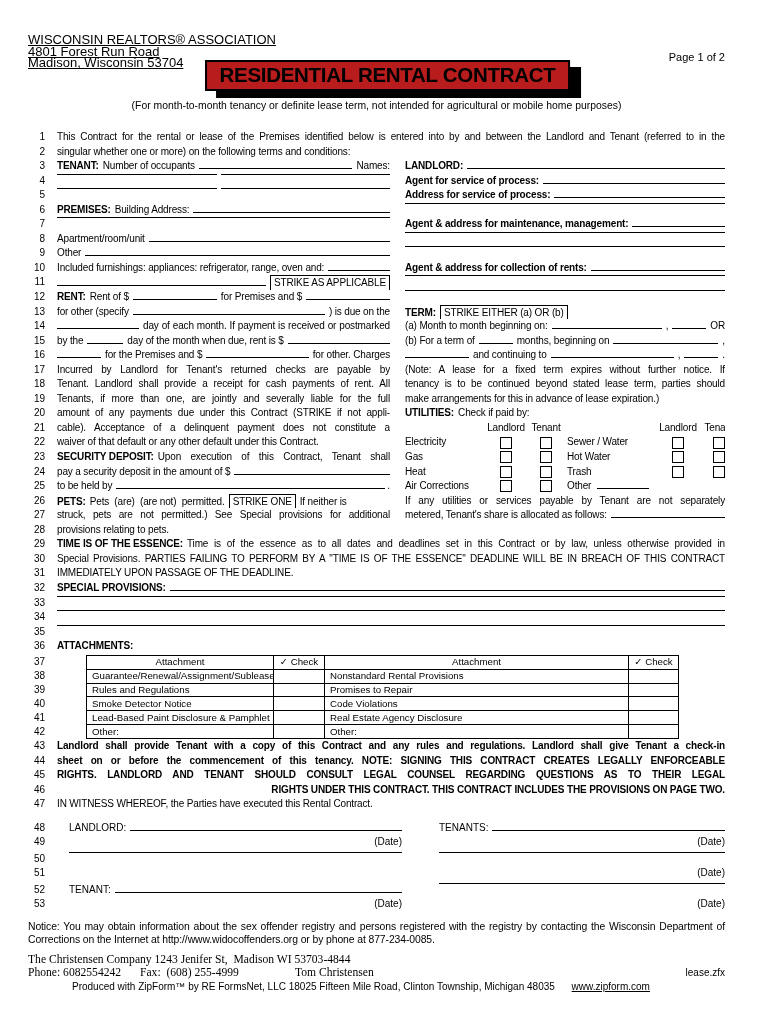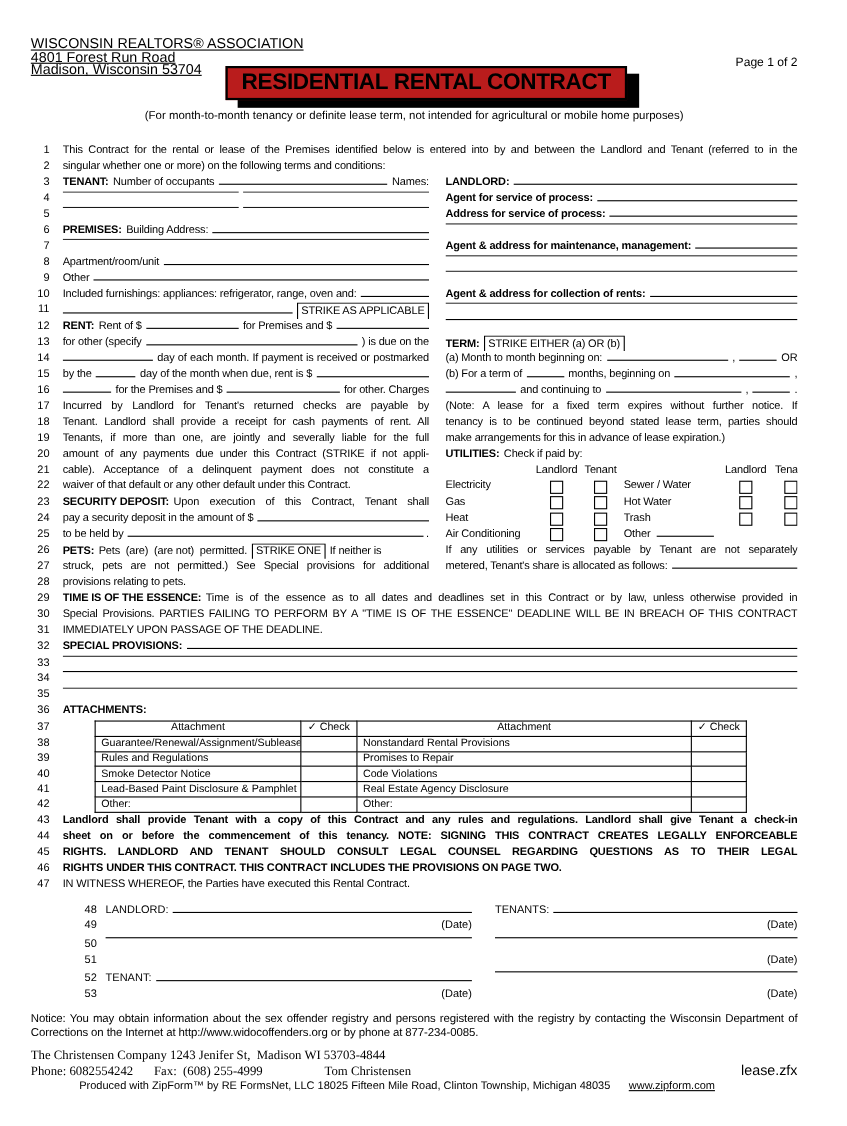--- a/index.html
+++ b/index.html
@@ -17,21 +17,21 @@
             box-shadow:11px 7px 0 #000;letter-spacing:-0.3px;}
   .subtitle{position:absolute;left:0;right:0;top:66px;text-align:center;font-size:10.4px;}
 
   
   .row{display:grid;grid-template-columns:17px 333px 1fr;column-gap:12px;
        height:14.55px;font-size:10px;line-height:14.55px;letter-spacing:-0.15px;}
   .row.fw{grid-template-columns:17px 1fr;}
   .num{text-align:right;font-size:10px;letter-spacing:0;}
   .lc,.rc,.fc{overflow:hidden;white-space:nowrap;}
   .rc{margin-left:3px;}
-  .b{font-weight:bold;}
+  .b{font-weight:bold;text-align:right;}
   .pre{white-space:pre;}
   .cl{display:flex;align-items:baseline;}
   .cl>*+*{margin-left:4px;}
   .blank{display:inline-block;height:1px;background:#000;}
   .grow{flex:1 1 12px;}
   .just{white-space:normal;text-align:justify;text-align-last:justify;}
   .jt{flex:1;white-space:normal;text-align:justify;text-align-last:justify;}
   .sbox{border:1px solid #000;padding:0 3px;white-space:pre;}
   .dot{margin-left:2px;}
 
@@ -48,34 +48,34 @@
   .tnums div{text-align:right;font-size:10px;line-height:14.1px;}
   table.att{border-collapse:collapse;margin-left:29px;width:592px;
             font-size:9.7px;table-layout:fixed;}
   table.att th,table.att td{border:1.2px solid #000;height:12.9px;padding:0 5px;
             line-height:12px;overflow:hidden;white-space:nowrap;font-weight:normal;text-align:left;}
   table.att th{text-align:center;}
   .w-att1{width:176px;}.w-chk1{width:40px;}.w-att2{width:293px;}.w-chk2{width:39px;}
 
   
   .sig{margin-top:9px;}
-  .sigrow{display:grid;grid-template-columns:17px 333px 1fr;column-gap:8px;
-          font-size:10px;line-height:14px;margin-left:43px;}
+  .sigrow{display:grid;grid-template-columns:17px 333px 1fr;column-gap:24px;
+          font-size:10px;line-height:14px;}
   .sigrow .rcol{margin-left:13px;}
   .sline{height:14px;}
   .sdate{height:13px;text-align:right;font-size:10px;}
   .sgap{height:4px;}
 
   
   .foot{margin-top:10px;}
   .notice{font-size:10.4px;line-height:13px;letter-spacing:-0.1px;}
   .company{font-family:"Liberation Serif",serif;font-size:11.6px;margin-top:7px;line-height:13px;}
   .phonerow{display:flex;font-family:"Liberation Serif",serif;font-size:11.6px;line-height:14px;align-items:baseline;}
   .ph1{width:112px;}.ph2{width:155px;}
-  .filetag{margin-left:auto;font-family:"Liberation Sans",sans-serif;font-size:13px;}
+  .filetag{margin-left:auto;font-family:"Liberation Sans",sans-serif;font-size:10px;}
   .produced{font-size:10px;margin-left:44px;margin-top:1px;}
   .zf-url{text-decoration:underline;margin-left:14px;}
 </style>
 </head>
 <body>
 
 <div class="page">
 <div class="content">
 
   <div class="hdr">
@@ -374,21 +374,21 @@
 
   <div class="row">
     <span class="num">25</span>
     <span class="lc cl">
       <span>to be held by</span>
       <span class="blank grow"></span>
       <span class="dot">.</span>
     </span>
     <span class="rc">
       <span class="ugrid">
-        <span>Air Conditioning</span>
+        <span>Air Corrections</span>
         <span class="cb"></span>
         <span class="cb"></span>
         <span class="uother">
           <span>Other</span>
           <span class="blank" style="width:52px"></span>
         </span>
       </span>
     </span>
   </div>
 

